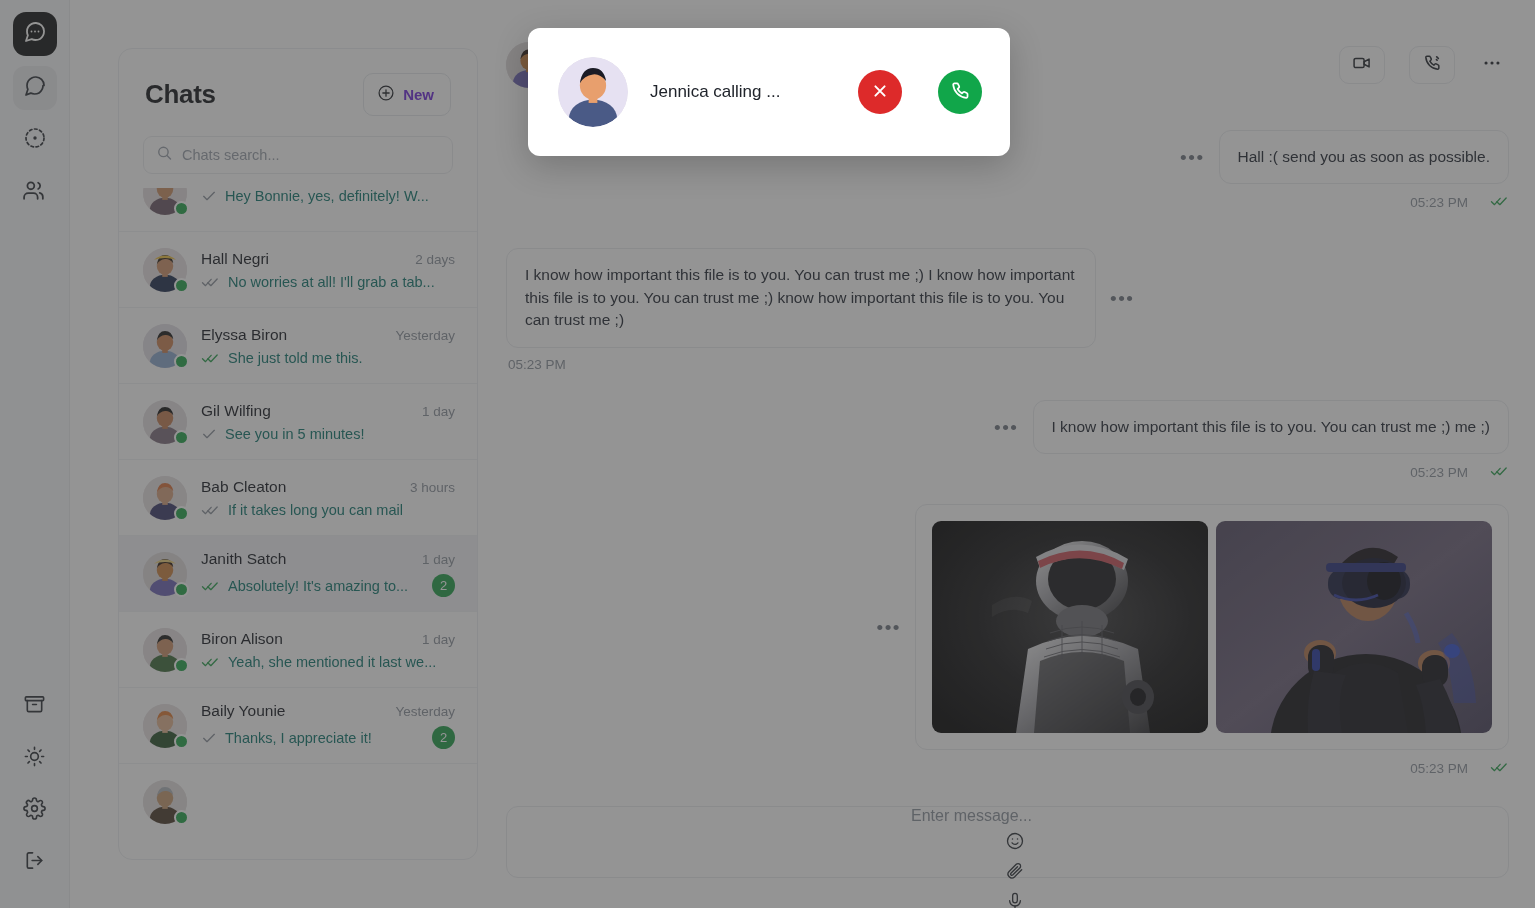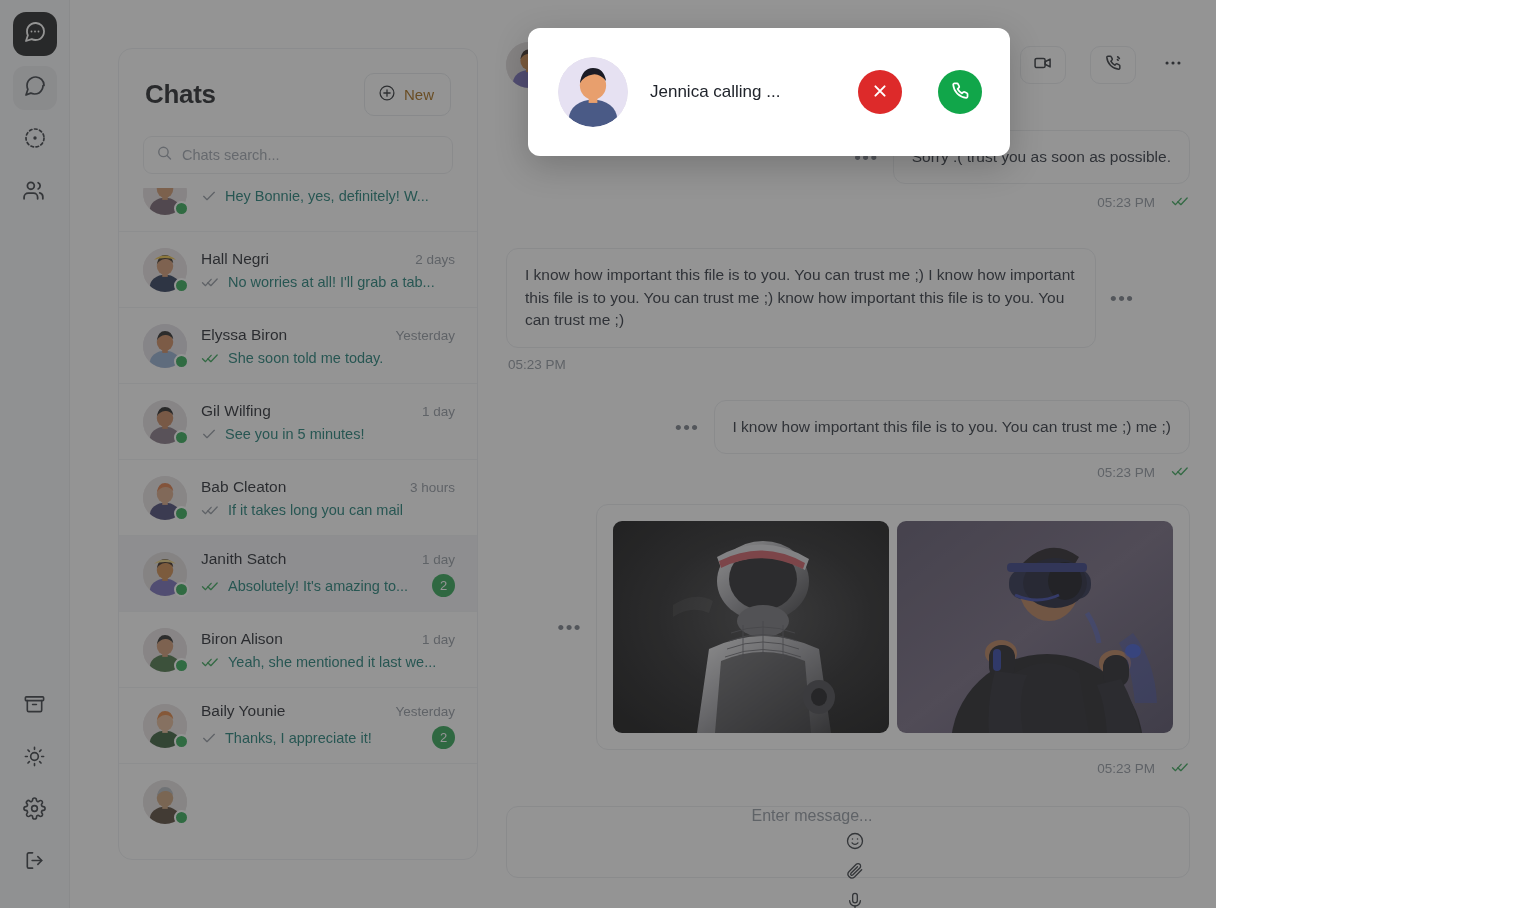--- a/index.html
+++ b/index.html
@@ -8,21 +8,21 @@
     width: 1535px;
     height: 908px;
     overflow: hidden;
     font-family: "Liberation Sans", sans-serif;
     background: #ffffff;
   }
 
   
   #app {
     position: relative;
-    width: 1216px;
+    width: 1535px;
     height: 908px;
     background: #ffffff;
   }
   .dim {
     position: absolute;
     inset: 0;
     background: rgba(60, 60, 60, 0.55);
     z-index: 50;
     pointer-events: none;
   }
@@ -86,23 +86,24 @@
     font-weight: bold;
     color: #12151a;
     letter-spacing: -0.3px;
   }
   .new-btn {
     display: flex; align-items: center; gap: 8px;
     border: 1px solid #e4e7eb;
     border-radius: 10px;
     padding: 10px 16px 10px 13px;
     font-size: 15px;
-    color: #a16207;
+    color: #6d28d9;
     background: #fff;
     cursor: pointer;
+    font-weight: bold;
   }
   .searchwrap {
     margin: 20px 24px 0 24px;
     position: relative;
   }
   .search-input {
     width: 100%;
     height: 38px;
     border: 1px solid #e9ebee;
     border-radius: 9px;
@@ -252,21 +253,21 @@
     border: 1px solid #e9ebee;
     border-radius: 12px;
     background: #fff;
     padding: 15px 18px;
     font-size: 15.5px;
     line-height: 1.45;
     color: #202631;
     max-width: 600px;
   }
   .meta {
-    display: flex; align-items: center; gap: 16px;
+    display: flex; align-items: center; gap: 22px;
     font-size: 13.5px; color: #8b929c;
     margin-top: 9px;
   }
   .meta.out { justify-content: flex-end; }
   .meta.in  { justify-content: flex-start; padding-left: 2px; }
   .ell { color: #6f7680; letter-spacing: 1.5px; font-size: 19px; line-height: 1; user-select: none; cursor: pointer; }
 
   .gallery {
     border: 1px solid #e9ebee;
     border-radius: 12px;
@@ -538,21 +539,21 @@
         <div class="chat-name">Elyssa Biron</div>
         <div class="chat-time">Yesterday</div>
       </div>
       <div class="chat-line2">
         <span class="tick">
                   <svg width="19" height="16" viewBox="0 0 28 24" fill="none" stroke="#2aa14f" stroke-width="2" stroke-linecap="round" stroke-linejoin="round">
                     <path d="M2 13l4.5 4.5L15 8"></path>
                     <path d="M10 13l4.5 4.5L24 7.5"></path>
                   </svg>
                 </span>
-        <div class="chat-prev">She soon told me today.</div>
+        <div class="chat-prev">She just told me this.</div>
 
       </div>
     </div>
           </div>
           <div class="chat-row">
     <div class="av">
       <span class="av-img"><svg width="44" height="44" viewBox="0 0 64 64">
     <rect width="64" height="64" fill="#e3dee1"></rect>
     <ellipse cx="32" cy="56" rx="22" ry="17" fill="#7d6d7c"></ellipse>
     <rect x="28" y="32" width="8" height="10" fill="#c07c52"></rect>
@@ -756,21 +757,21 @@
               <circle cx="18.5" cy="12" r="1.7"></circle>
           </svg>
         </span>
       </div>
     </div>
 
     <div class="msgs" id="messages-area">
         <div style="margin-bottom: 36px;">
     <div class="bubble-row out">
             <span class="ell">•••</span>
-            <div class="bubble" style="max-width:310px">Sorry :( trust you as soon as possible.</div>
+            <div class="bubble" style="max-width:310px">Hall :( send you as soon as possible.</div>
           </div>
     <div class="meta out">
       <span>05:23 PM</span>
       <span><svg width="19" height="16" viewBox="0 0 28 24" fill="none" stroke="#2aa14f" stroke-width="2" stroke-linecap="round" stroke-linejoin="round">
                 <path d="M2 13l4.5 4.5L15 8"></path>
                 <path d="M10 13l4.5 4.5L24 7.5"></path>
               </svg></span>
     </div>
         </div>
         <div style="margin-bottom: 28px;">

